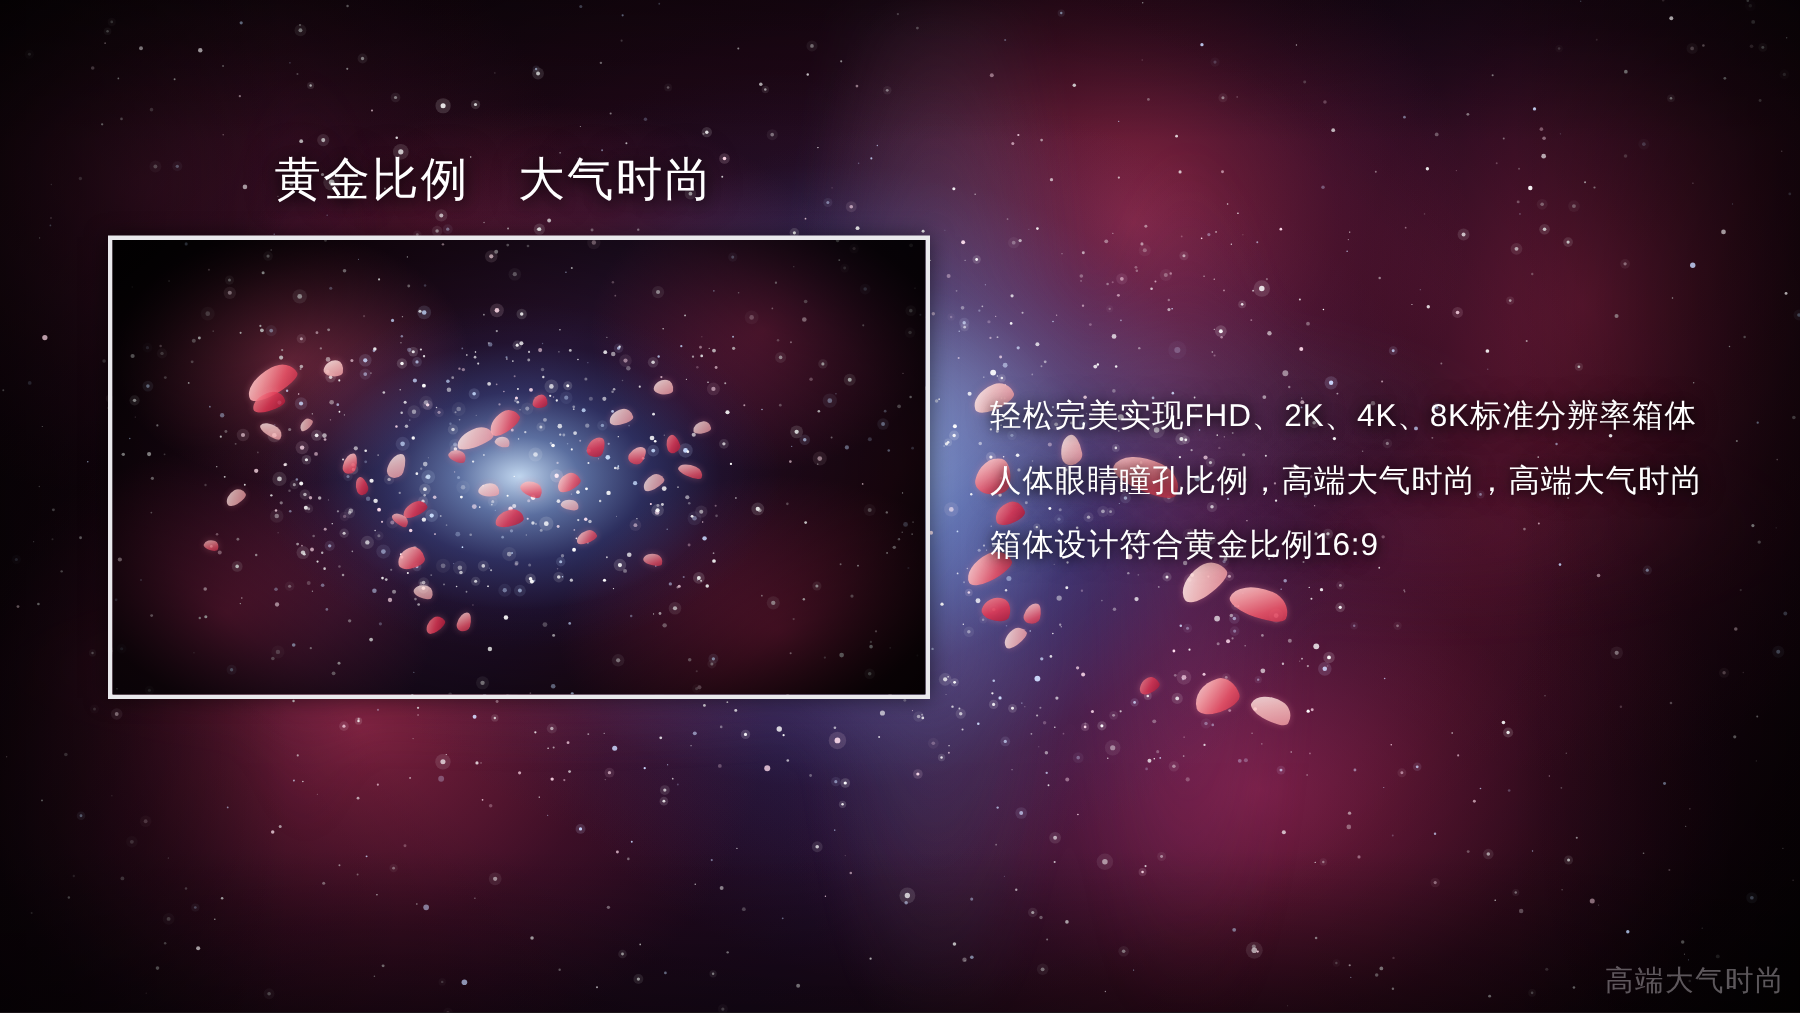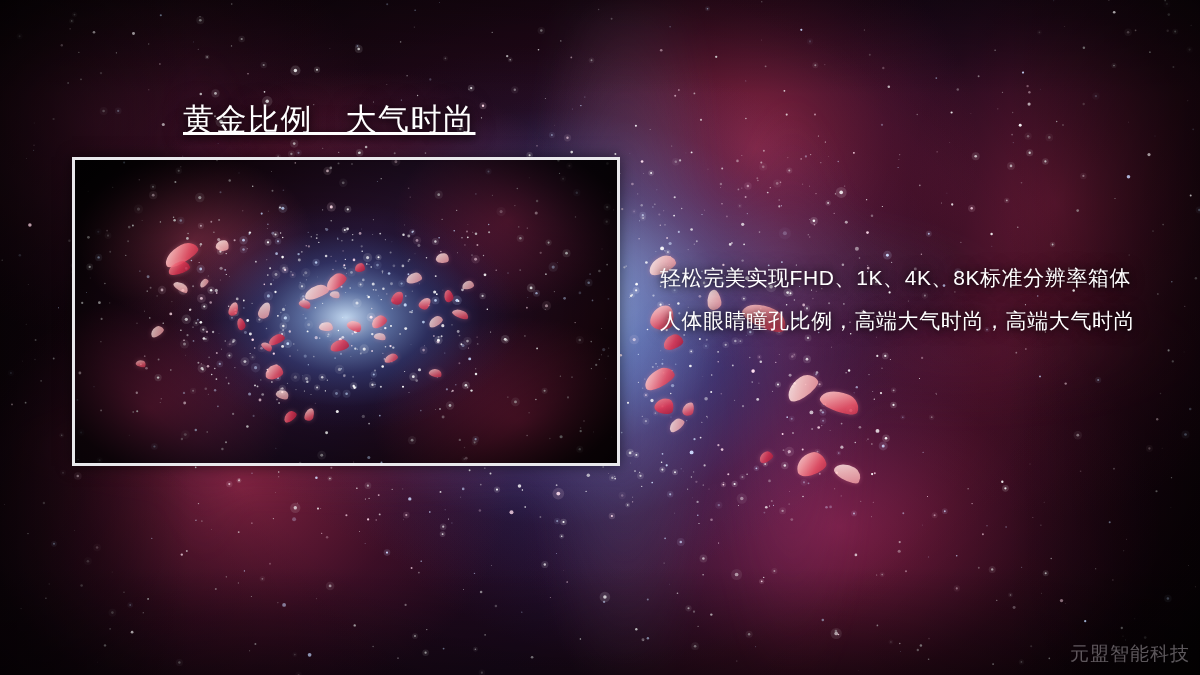--- a/index.html
+++ b/index.html
@@ -171,21 +171,20 @@
   #headline {
     position: absolute;
     left: 183px;
     top: 101px;
     font-size: 31px;
     line-height: 1.25;
     color: #ffffff;
     letter-spacing: 1.5px;
     white-space: pre;
     text-shadow: 0 2px 9px rgba(0,0,0,0.80), 0 0 22px rgba(0,0,0,0.55);
-    text-decoration: underline;
   }
 
   #body-copy {
     position: absolute;
     left: 660px;
     top: 256px;
     width: 520px;
   }
   .body-line {
     font-size: 21px;
@@ -2711,19 +2710,20 @@
       <div class="petal pale" style="width: 34px; height: 19px; opacity: 0.95; transform: rotate(-34deg); left: 785px; top: 378px;"></div>
       <div class="petal" style="width: 40px; height: 20px; opacity: 0.95; transform: rotate(22deg); left: 820px; top: 392px;"></div>
       <div class="petal" style="width: 30px; height: 22px; opacity: 0.94; transform: rotate(-16deg); left: 796px; top: 453px;"></div>
       <div class="petal pale" style="width: 28px; height: 16px; opacity: 0.9; transform: rotate(30deg); left: 834px; top: 465px;"></div>
       <div class="petal deep" style="width: 14px; height: 10px; opacity: 0.85; transform: rotate(-24deg); left: 759px; top: 452px;"></div>
     </div>
 
   <div id="headline">黄金比例　大气时尚</div>
 
   <div id="body-copy">
-    <div class="body-line">轻松完美实现FHD、1K、4K、8K标准分辨率箱体</div>
+    <div class="body-line">轻松完美实现FHD、2K、4K、8K标准分辨率箱体</div>
     <div class="body-line">人体眼睛瞳孔比例，高端大气时尚，高端大气时尚</div>
+    <div class="body-line">箱体设计符合黄金比例16:9</div>
   </div>
 
-  <div id="watermark">元盟智能科技</div>
+  <div id="watermark">高端大气时尚</div>
 
 </div>
 
 </body></html>

